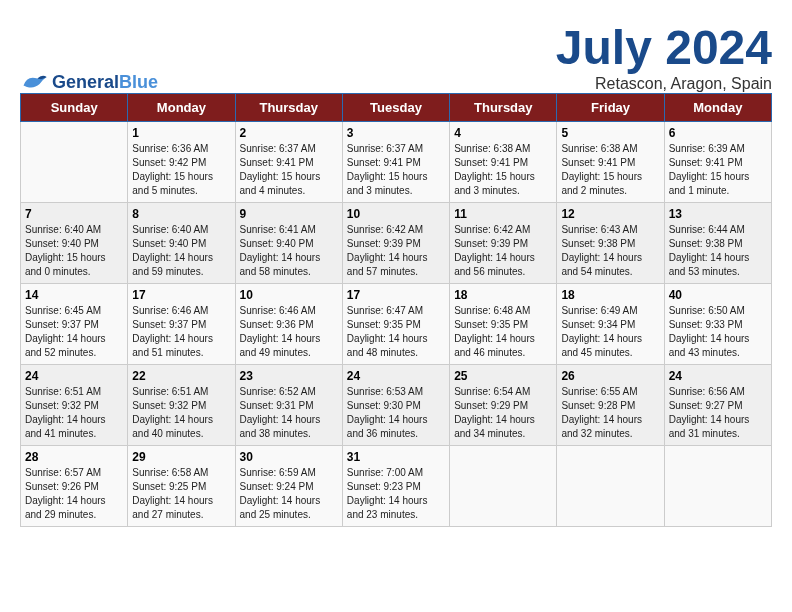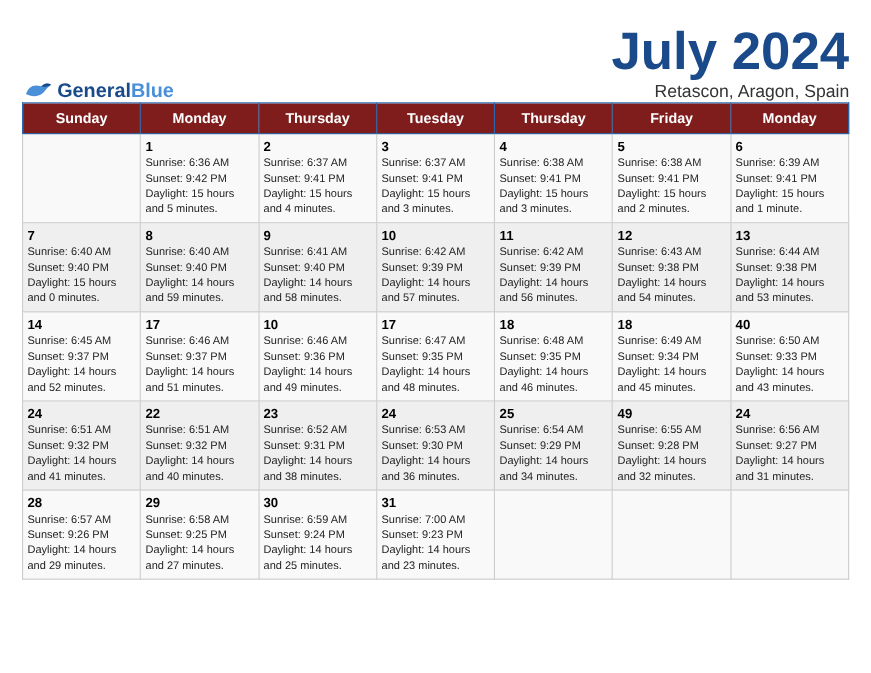--- a/index.html
+++ b/index.html
@@ -209,21 +209,21 @@
         </td>
         <td>
           <div class="day-number">24</div>
           <div class="day-info">Sunrise: 6:53 AM<br>Sunset: 9:30 PM<br>Daylight: 14 hours<br>and 36 minutes.</div>
         </td>
         <td>
           <div class="day-number">25</div>
           <div class="day-info">Sunrise: 6:54 AM<br>Sunset: 9:29 PM<br>Daylight: 14 hours<br>and 34 minutes.</div>
         </td>
         <td>
-          <div class="day-number">49</div>
+          <div class="day-number">26</div>
           <div class="day-info">Sunrise: 6:55 AM<br>Sunset: 9:28 PM<br>Daylight: 14 hours<br>and 32 minutes.</div>
         </td>
         <td>
           <div class="day-number">24</div>
           <div class="day-info">Sunrise: 6:56 AM<br>Sunset: 9:27 PM<br>Daylight: 14 hours<br>and 31 minutes.</div>
         </td>
       </tr>
       <tr>
         <td>
           <div class="day-number">28</div>

